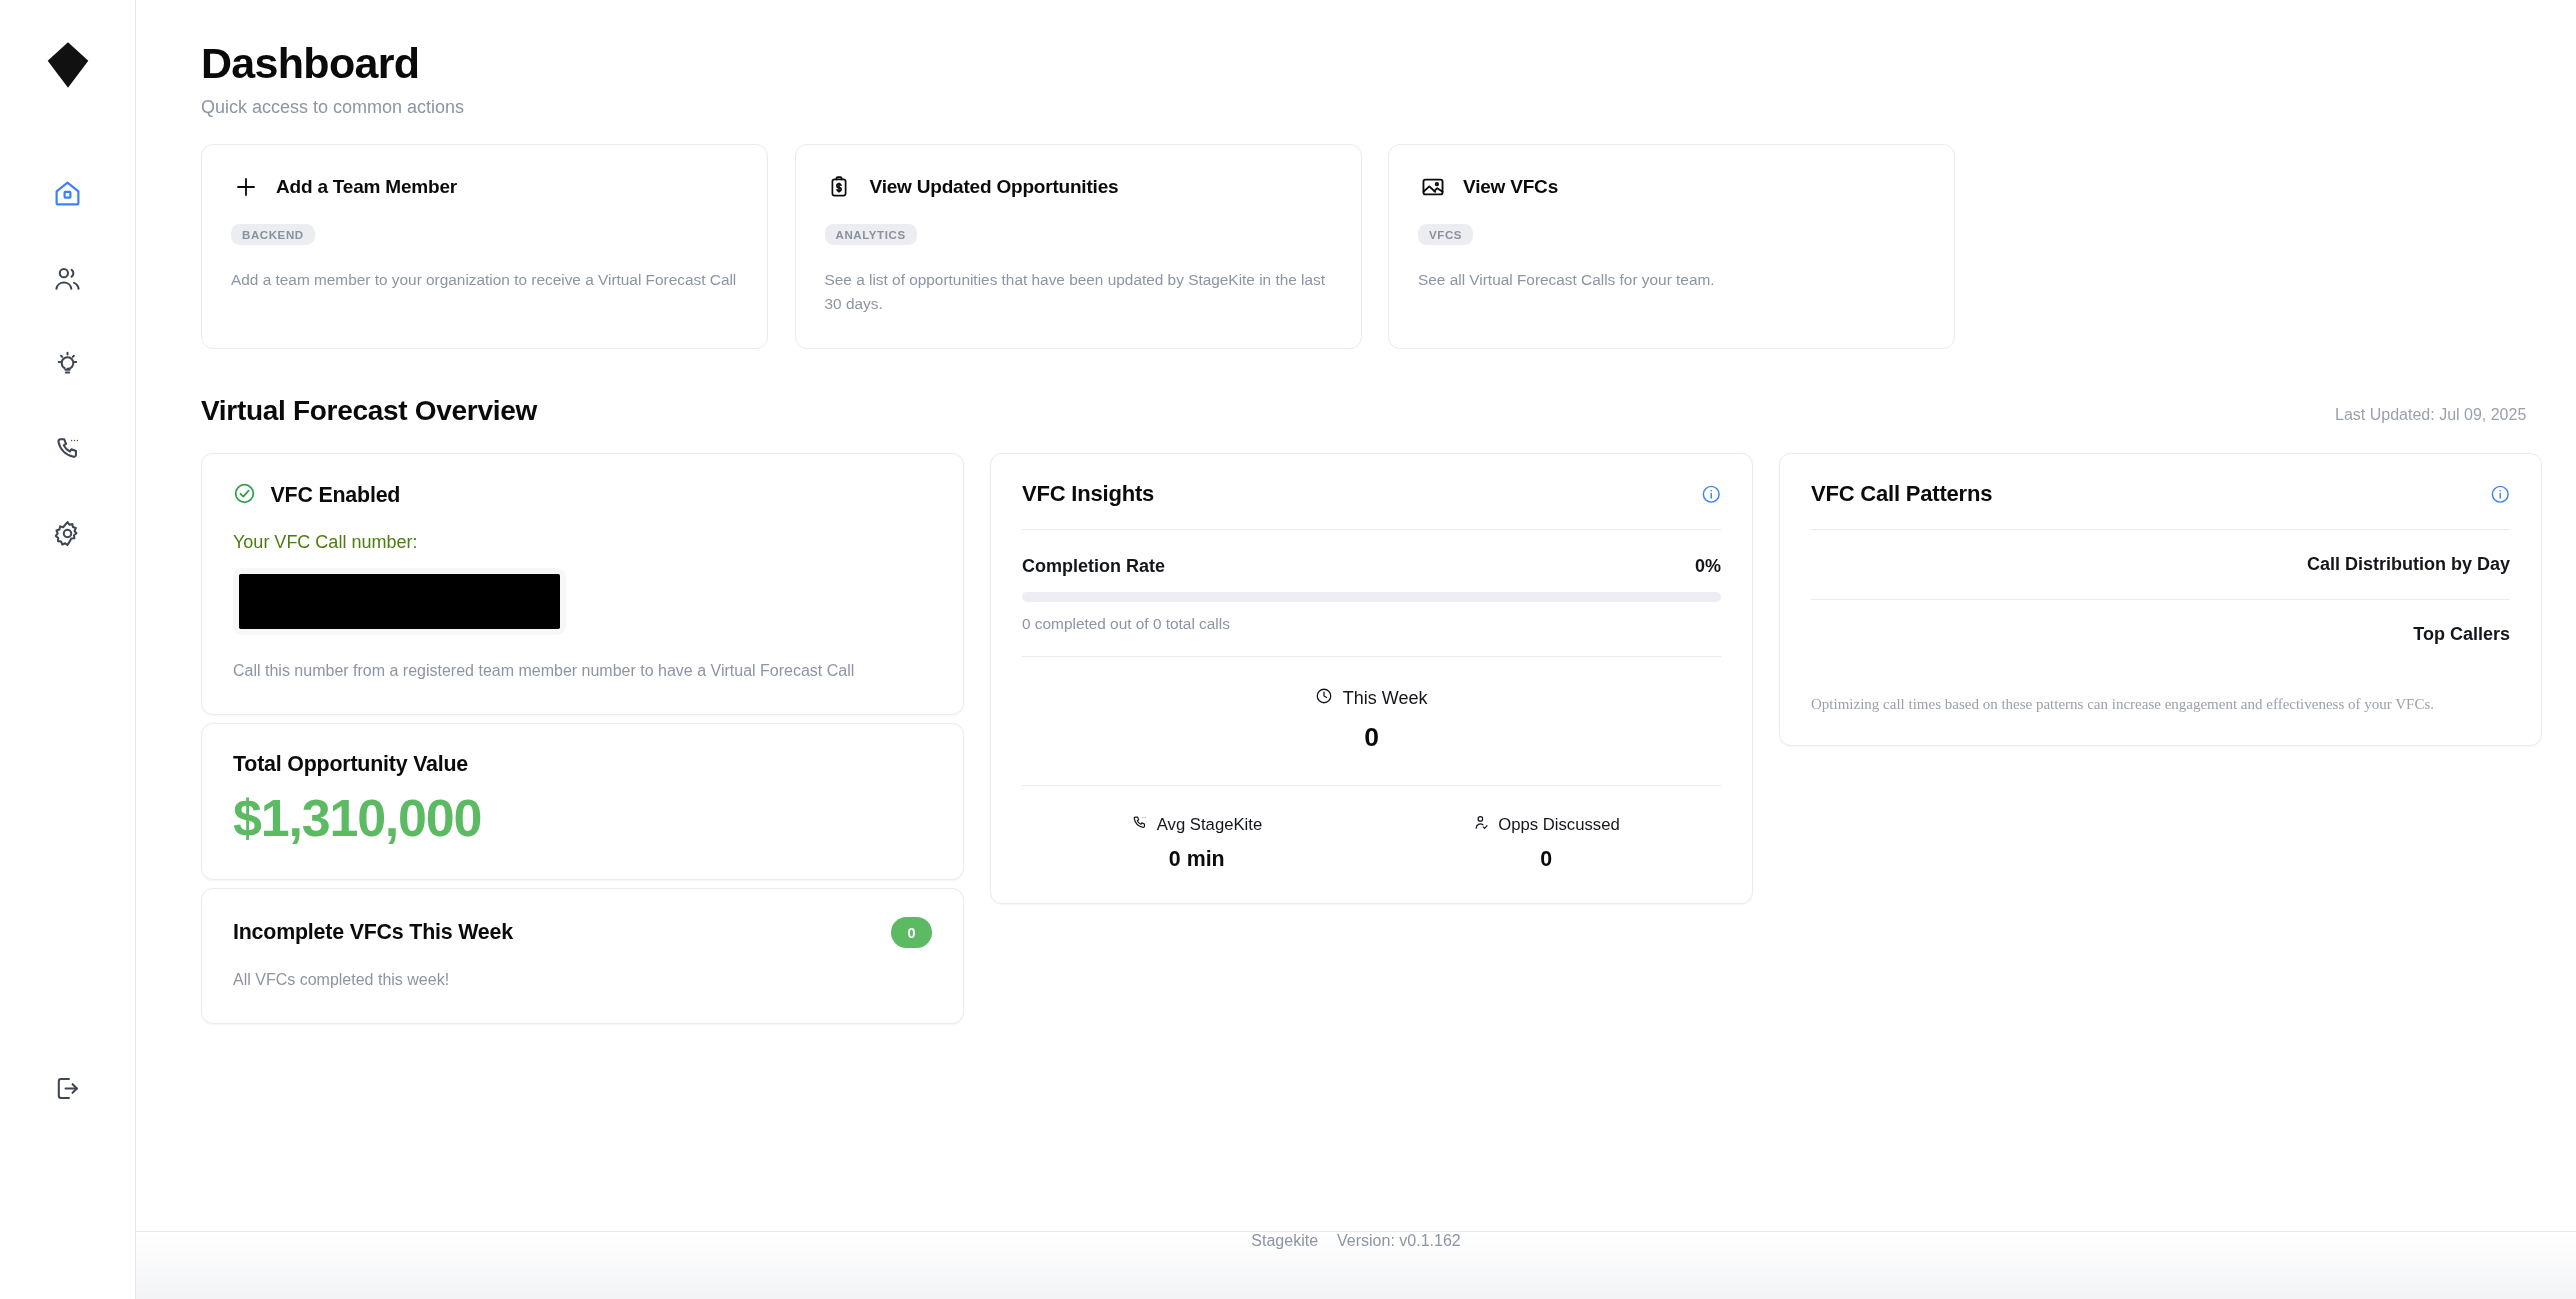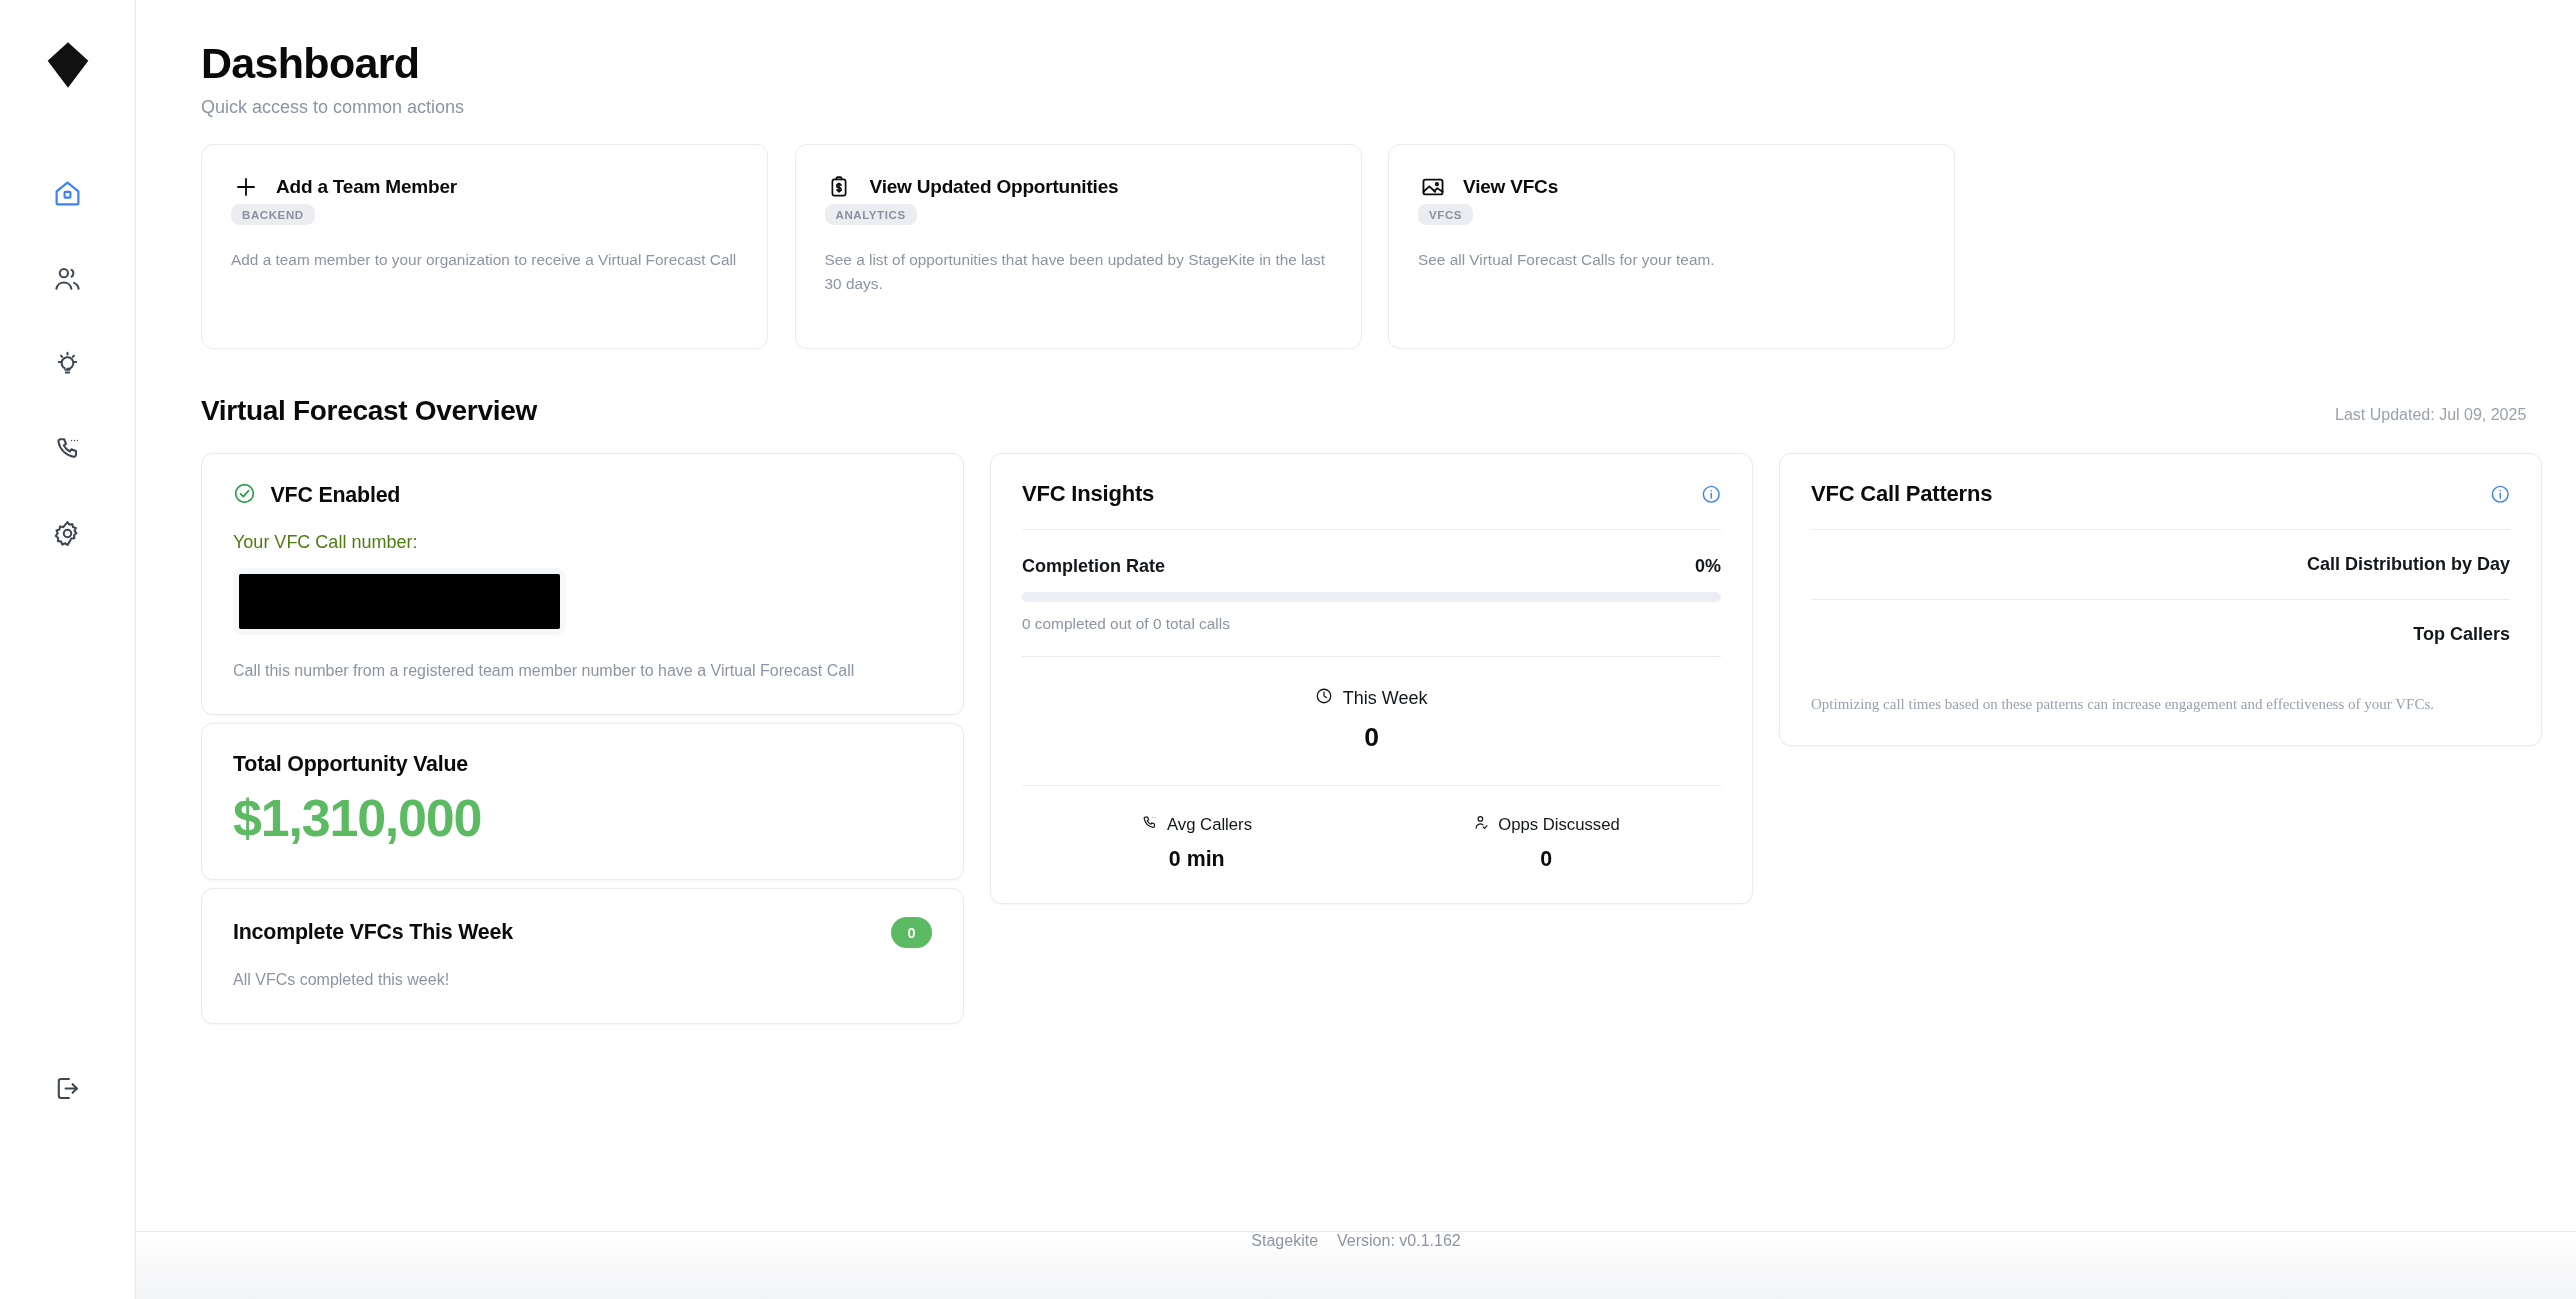--- a/index.html
+++ b/index.html
@@ -120,21 +120,21 @@
     flex: 0 0 29px;
   }
   .qcard-title {
     font-size: 19px;
     font-weight: 700;
     color: #0b0b0c;
     letter-spacing: -0.2px;
   }
   .qcard-badge {
     display: inline-block;
-    margin-top: 3px;
+    margin-top: 23px;
     background: #ebedf1;
     color: #8a909e;
     font-size: 11.5px;
     font-weight: 700;
     letter-spacing: 0.6px;
     padding: 5.1px 11px 4.3px 11px;
     border-radius: 8.5px;
   }
   .qcard-desc {
     margin-top: 23px;
@@ -609,21 +609,21 @@
               <div class="stat">
                 <div class="stat-head">
                   <span>
                     <svg width="17" height="17" viewBox="0 0 24 24" fill="none" stroke="#13161b" stroke-width="1.7" stroke-linecap="round" stroke-linejoin="round">
                       <path d="M6.2 4.4 h3.1 l1.5 3.8 -1.9 1.2 a11 11 0 0 0 5.1 5.1 l1.2-1.9 3.8 1.5 v3.1 a1.7 1.7 0 0 1-1.9 1.7 A15.6 15.6 0 0 1 4.5 6.3 1.7 1.7 0 0 1 6.2 4.4 Z"></path>
                       <circle cx="16.2" cy="5" r="0.5" fill="#13161b" stroke="none"></circle>
                       <circle cx="18.4" cy="5" r="0.5" fill="#13161b" stroke="none"></circle>
                       <circle cx="20.6" cy="5" r="0.5" fill="#13161b" stroke="none"></circle>
                     </svg>
                   </span>
-                  <span>Avg Callers</span>
+                  <span>Avg StageKite</span>
                 </div>
                 <div class="stat-value">0 min</div>
               </div>
 
               <div class="stat">
                 <div class="stat-head">
                   <span>
                     <svg width="17" height="17" viewBox="0 0 24 24" fill="none" stroke="#13161b" stroke-width="1.7" stroke-linecap="round" stroke-linejoin="round">
                       <circle cx="10.4" cy="7" r="3.2"></circle>
                       <path d="M4.4 20 a6 6 0 0 1 9.6-4.8"></path>

